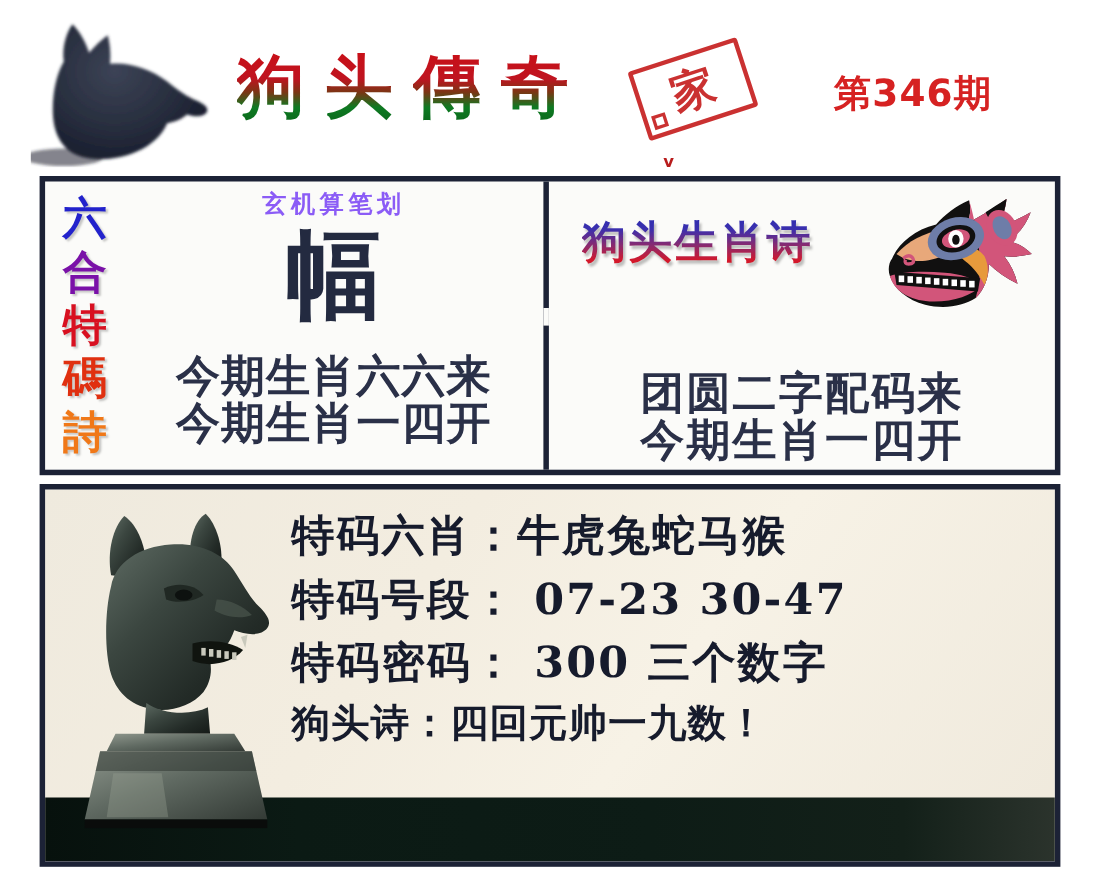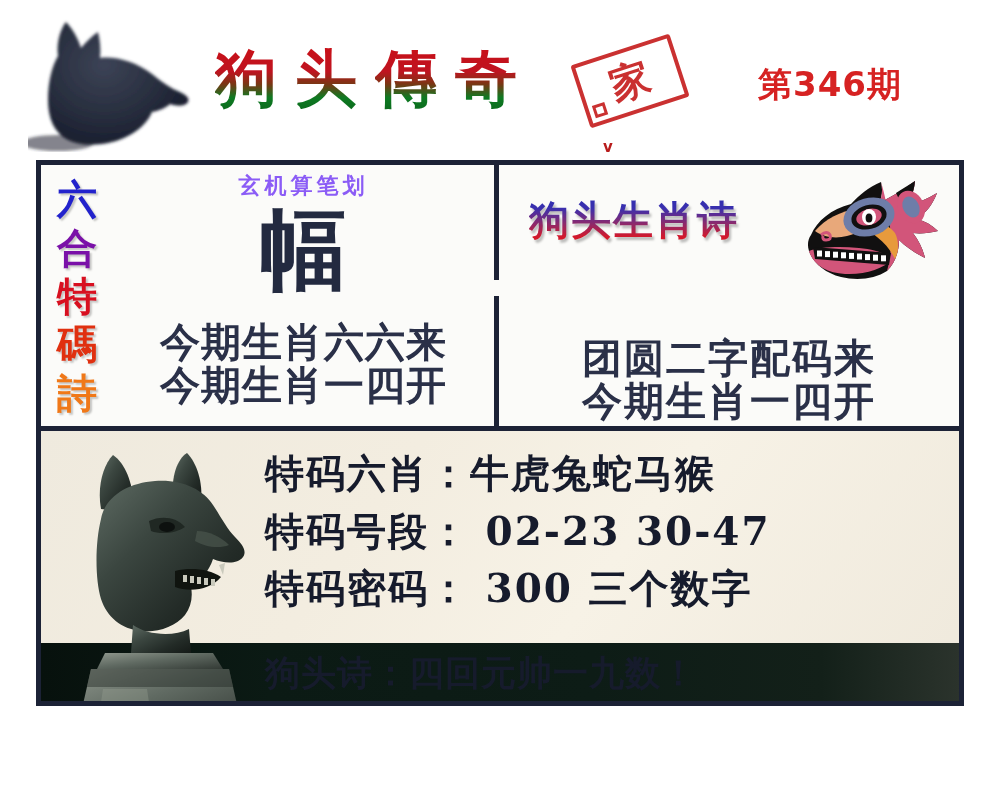--- a/index.html
+++ b/index.html
@@ -134,21 +134,21 @@
     font-weight:bold;
     font-size:40px;line-height:1.08;
     color:#2a3048;
     letter-spacing:1px;white-space:nowrap;
   }
   .poem-center{padding-bottom:20px;}
   .poem-right .poem-line{letter-spacing:2px;}
 
   
   .bottom-frame{
-    position:absolute;left:36px;top:426px;width:928px;height:280px;
+    position:absolute;left:36px;top:440px;width:928px;height:348px;
     border:5px solid #1c2236;box-sizing:border-box;
     background:linear-gradient(125deg,#efeade 0%,#f3ede0 35%,#f7f2e6 60%,#efe9dc 100%);
     overflow:hidden;
   }
   .bottom-darkband{
     position:absolute;left:0;bottom:0;width:100%;height:58px;
     background:linear-gradient(90deg,#07110d 0%,#0b1a14 25%,#0d1c16 60%,#132019 85%,#2b332c 100%);
   }
   .statue{position:absolute;left:16px;top:8px;width:230px;height:300px;}
 
@@ -157,21 +157,21 @@
   }
   .info-line{
     font-family:"DejaVu Serif","Liberation Serif",serif;
     font-weight:bold;
     color:#161b2c;
     font-size:39px;
     line-height:1.48;
     white-space:nowrap;
     letter-spacing:2px;
   }
-  .info-line.small{font-size:35px;letter-spacing:1px;margin-top:29px;}
+  .info-line.small{font-size:35px;letter-spacing:1px;}
 </style>
 </head>
 <body>
 
 <div class="page">
 
   <div class="header">
 
     <svg class="dog-silhouette" viewBox="0 0 180 140">
       <defs>
@@ -346,19 +346,19 @@
 
       <path fill="url(#stone)" d="M48,214 L156,214 L166,230 L40,230 Z"></path>
       <path fill="url(#stone)" d="M34,230 L172,230 L186,292 L20,292 Z"></path>
       <path fill="#232a26" opacity=".45" d="M34,230 L172,230 L176,248 L30,248 Z"></path>
       <path fill="#9aa296" opacity=".35" d="M46,250 L90,250 L96,290 L40,290 Z"></path>
       <path fill="#0a0c0b" d="M20,292 L186,292 L186,300 L20,300 Z"></path>
     </svg>
 
     <div class="info-list">
       <div class="info-line">特码六肖：牛虎兔蛇马猴</div>
-      <div class="info-line">特码号段： 02-23  30-47</div>
+      <div class="info-line">特码号段： 07-23  30-47</div>
       <div class="info-line">特码密码： 300 三个数字</div>
       <div class="info-line small">狗头诗：四回元帅一九数！</div>
     </div>
   </div>
 
 </div>
 
 </body></html>

